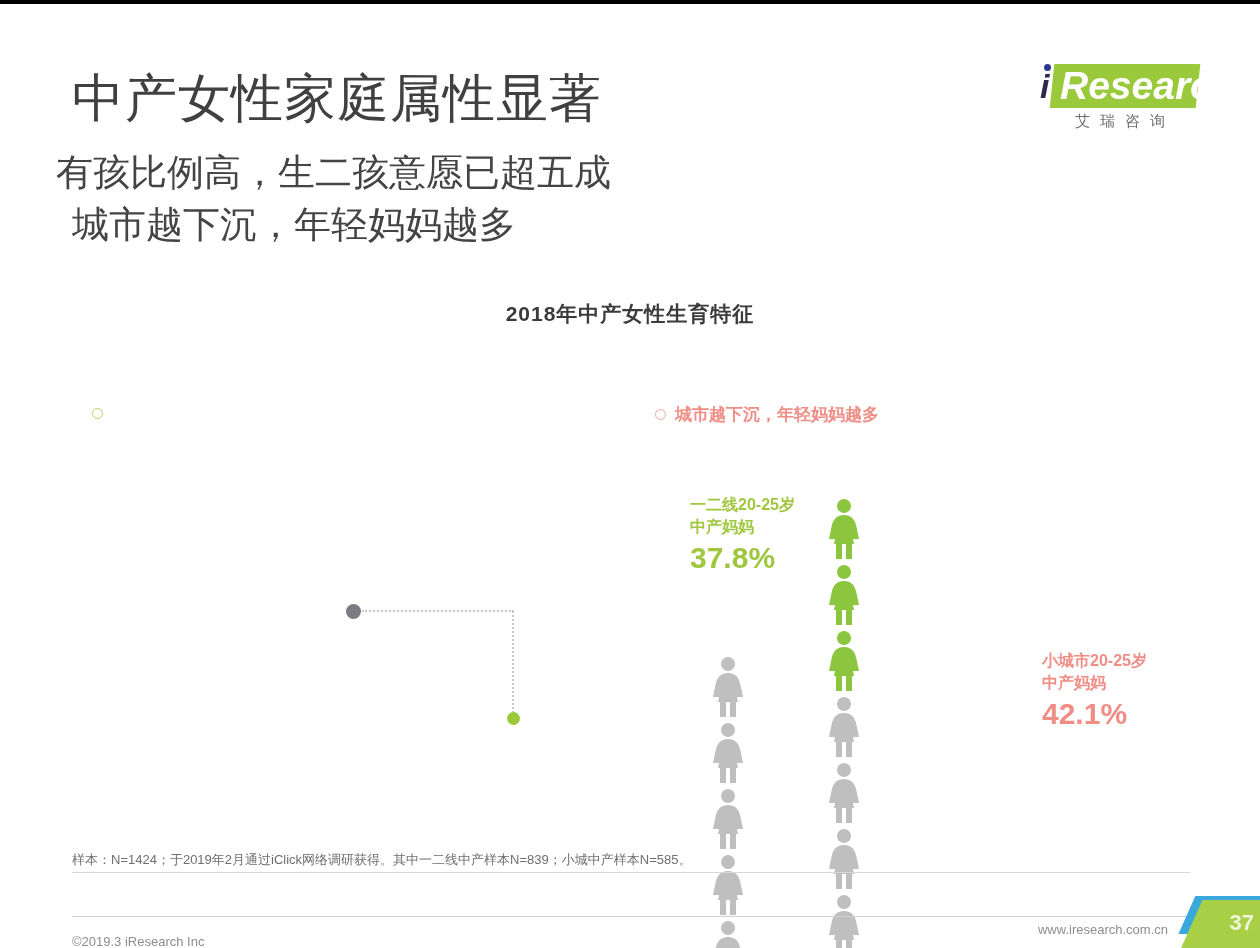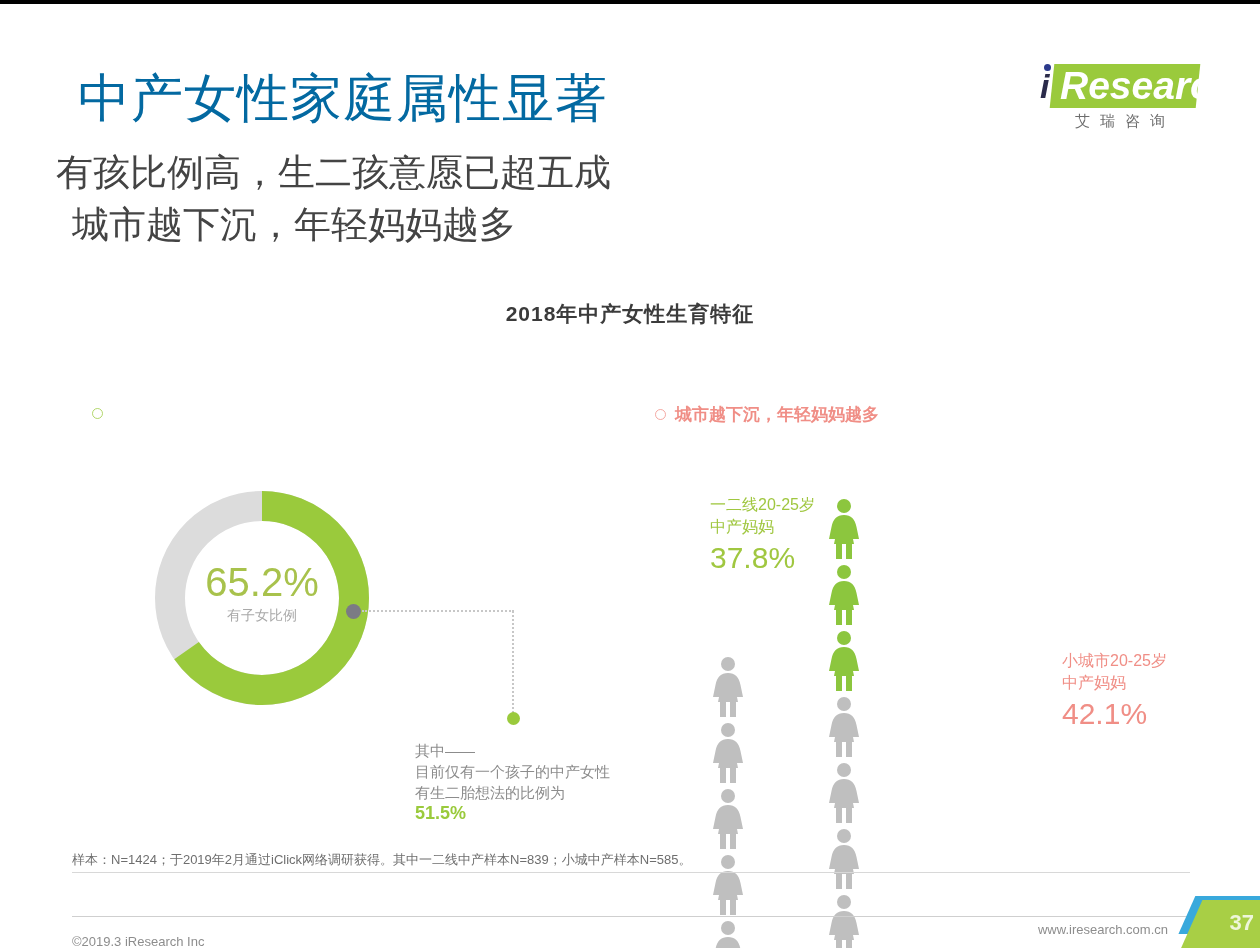--- a/index.html
+++ b/index.html
@@ -20,24 +20,24 @@
   .topbar {
     position: absolute;
     left: 0; top: 0;
     width: 1260px; height: 4px;
     background: #000000;
   }
 
   
   .title-main {
     position: absolute;
-    left: 78px; top: 68px;
+    left: 72px; top: 68px;
     font-size: 52px;
     line-height: 60px;
-    color: #0369a1;
+    color: #404040;
     letter-spacing: 1px;
     white-space: nowrap;
   }
   .title-sub {
     position: absolute;
     left: 56px; top: 148px;
     font-size: 37px;
     line-height: 50px;
     color: #444444;
     white-space: nowrap;
@@ -200,24 +200,23 @@
     font-size: 18px;
   }
 
   
   .picto-row { position: absolute; }
   #picto-row-1 { left: 690px; top: 494px; }
   #picto-row-2 { left: 712px; top: 650px; }
 
   .picto-label {
     position: absolute;
-    font-weight: normal;
+    font-weight: bold;
     white-space: nowrap;
     line-height: 22px;
-    margin-left: 20px;
   }
   .picto-label .l1, .picto-label .l2 { font-size: 16px; display: block; }
   .picto-label .big {
     display: block;
     font-size: 30px;
     line-height: 36px;
     margin-top: 2px;
     letter-spacing: 0px;
   }
   #label-1 { left: 0px; top: 0px;  color: #A0C740; }
@@ -311,42 +310,26 @@
 
   <div class="chart-title">2018年中产女性生育特征</div>
 
   <div class="sec-head" id="sec-left">
     <span class="bullet"></span>
   </div>
   <div class="sec-head" id="sec-right">
     <span class="bullet"></span><span class="txt">城市越下沉，年轻妈妈越多</span>
   </div>
 
-  <div class="donut-wrap">
-    <svg class="donut-svg" width="228" height="228" viewBox="0 0 228 228">
-      <circle cx="114" cy="114" r="92" fill="none" stroke="#DCDCDC" stroke-width="30"></circle>
-      <circle id="donut-arc" cx="114" cy="114" r="92" fill="none" stroke="#9ACA3C" stroke-width="30" stroke-dasharray="376.8905874658603 201.16246079466163" transform="rotate(-90 114 114)"></circle>
-    </svg>
-    <div class="donut-center">
-      <div class="donut-pct">65.2%</div>
-      <div class="donut-lbl">有子女比例</div>
-    </div>
-  </div>
 
   <div class="conn-dot-gray"></div>
   <div class="conn-h"></div>
   <div class="conn-v"></div>
   <div class="conn-dot-green"></div>
 
-  <div class="annot">
-    <div>其中——</div>
-    <div>目前仅有一个孩子的中产女性</div>
-    <div>有生二胎想法的比例为</div>
-    <div class="hl">51.5%</div>
-  </div>
 
   <div class="picto-row" id="picto-row-1">
     <div class="picto-label" id="label-1">
       <span class="l1">一二线20-25岁</span>
       <span class="l2">中产妈妈</span>
       <span class="big">37.8%</span>
     </div>
     <div class="figs" id="figs-1"><svg width="32" height="62" viewBox="0 0 32 62" style="display: inline-block; margin-right: 4px;">
           <circle cx="16" cy="8" r="7" fill="#8CC63E"></circle>
           <path d="M16 17 C9 17 5 21 3.5 29 L1 41 L7 41 L6 46 L26 46 L25 41 L31 41 L28.5 29 C27 21 23 17 16 17 Z" fill="#8CC63E"></path>

